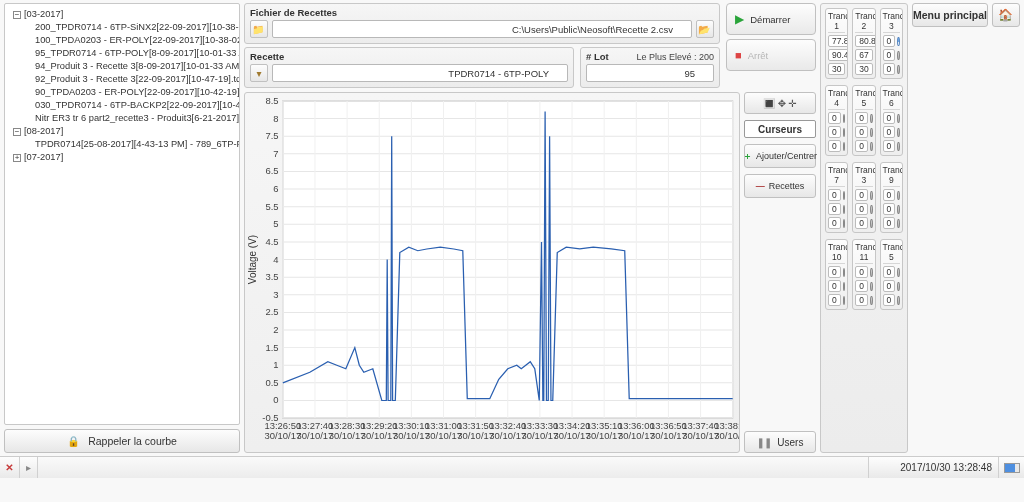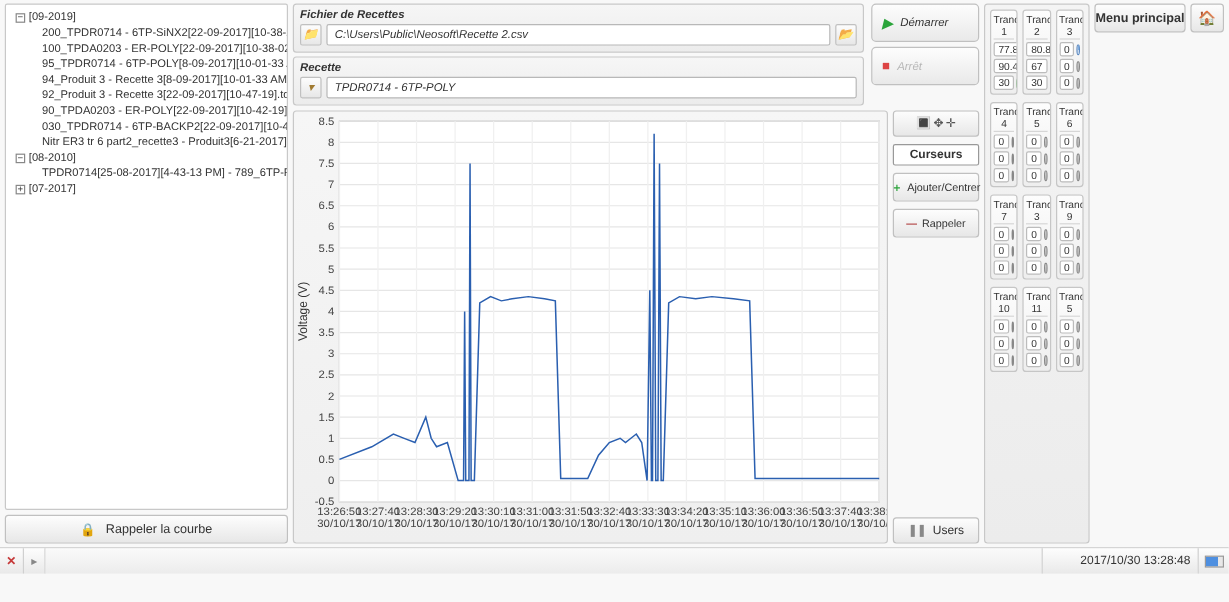--- a/index.html
+++ b/index.html
@@ -13,26 +13,26 @@
   .left-col { width: 244px; padding: 3px 4px 3px 4px; display: flex; flex-direction: column; gap: 4px; }
   .tree-panel { flex: 1; border: 1px solid #c8c8c8; border-radius: 2px; background: #fff; padding: 4px 4px; font-size: 9.3px; line-height: 13px; overflow: hidden; }
   .tree-folder { display: flex; align-items: center; gap: 3px; margin-left: 4px; }
   .tree-file   { margin-left: 26px; white-space: nowrap; }
   .sq { display: inline-block; width: 8px; height: 8px; border: 1px solid #888; background: #fff; font-size: 8px; line-height: 6px; text-align: center; }
   .btn-rappeler { height: 24px; border: 1px solid #c0c0c0; border-radius: 3px; background: linear-gradient(#fdfdfd,#e7e7e7); display: flex; align-items: center; justify-content: center; gap: 8px; font-size: 10.5px; }
   .btn-rappeler .lock { color: #5a7fb0; }
 
   
   .center-col { flex: 1; padding: 3px 4px 3px 0; display: flex; flex-direction: column; gap: 4px; }
-  .top-forms { display: flex; gap: 6px; font-style: italic; }
+  .top-forms { display: flex; gap: 6px; }
   .form-block { flex: 1; display: flex; flex-direction: column; gap: 3px; }
   .field-box { border: 1px solid #c8c8c8; border-radius: 3px; background: linear-gradient(#f6f6f6,#ececec); padding: 3px 5px 5px 5px; }
   .field-box .lbl { font-weight: 600; font-size: 9.5px; margin-bottom: 2px; }
   .field-row { display: flex; align-items: center; gap: 4px; }
-  .input-like { flex: 1; height: 18px; display: flex; align-items: center; padding: 0 6px; border: 1px solid #b8b8b8; border-radius: 2px; background: #fff; font-size: 9.5px; }
+  .input-like { flex: 1; height: 18px; display: flex; align-items: center; padding: 0 18px; border: 1px solid #b8b8b8; border-radius: 2px; background: #fff; font-size: 9.5px; justify-content: flex-end; }
   .input-short { width: 60px; }
   .tiny-icon { width: 18px; height: 18px; border: 1px solid #c0c0c0; border-radius: 2px; background: linear-gradient(#fdfdfd,#e7e7e7); display: flex; align-items: center; justify-content: center; font-size: 10px; color: #a07a30; }
   .two-col { display: flex; gap: 6px; }
   .two-col .field-box { flex: 1; }
   .lot-aux { font-size: 9px; color: #444; text-align: right; margin-bottom: 2px; }
 
   .side-btn-col { width: 90px; display: flex; flex-direction: column; gap: 4px; }
   .cmd-btn { height: 32px; border: 1px solid #c0c0c0; border-radius: 4px; background: linear-gradient(#fdfdfd,#e9e9e9); display: flex; align-items: center; gap: 6px; padding: 0 8px; font-size: 9.5px; }
   .cmd-btn.arret { color: #b7b7b7; }
   .glyph-start { color: #2aa43a; font-size: 12px; }
@@ -82,33 +82,33 @@
 </head>
 <body>
 
 <div class="app">
   <div class="main-row">
 
     <div class="left-col">
       <div class="tree-panel" id="tree-panel">
           <div class="tree-folder">
             <span class="sq">−</span>
-            <span>[09-2019]</span>
+            <span>[03-2017]</span>
           </div>
           <div class="tree-file">200_TPDR0714 - 6TP-SiNX2[22-09-2017][10-38-23].tdms</div>
           <div class="tree-file">100_TPDA0203 - ER-POLY[22-09-2017][10-38-02].tdms</div>
           <div class="tree-file">95_TPDR0714 - 6TP-POLY[8-09-2017][10-01-33 AM].tdms</div>
           <div class="tree-file">94_Produit 3 - Recette 3[8-09-2017][10-01-33 AM].tdms</div>
           <div class="tree-file">92_Produit 3 - Recette 3[22-09-2017][10-47-19].tdms</div>
           <div class="tree-file">90_TPDA0203 - ER-POLY[22-09-2017][10-42-19].tdms</div>
           <div class="tree-file">030_TPDR0714 - 6TP-BACKP2[22-09-2017][10-41-54].tdms</div>
           <div class="tree-file">Nitr ER3 tr 6 part2_recette3 - Produit3[6-21-2017][3-45-30 PM].tdms</div>
           <div class="tree-folder">
             <span class="sq">−</span>
-            <span>[08-2010]</span>
+            <span>[08-2017]</span>
           </div>
           <div class="tree-file">TPDR0714[25-08-2017][4-43-13 PM] - 789_6TP-POLY2.tdms</div>
           <div class="tree-folder">
             <span class="sq">+</span>
             <span>[07-2017]</span>
           </div>
         </div>
       <div class="btn-rappeler">
         <span class="lock">🔒</span>
         <span>Rappeler la courbe</span>
@@ -131,20 +131,29 @@
           </div>
           <div class="two-col">
             <div class="field-box">
               <div class="lbl">Recette</div>
               <div class="field-row">
                 <span class="tiny-icon">▾</span>
                 <div class="input-like">
                     <span>TPDR0714 - 6TP-POLY</span>
                   </div>
               </div>
+            </div>
+            <div class="field-box" style="max-width:140px">
+              <div style="display:flex;justify-content:space-between;align-items:flex-end">
+                <div class="lbl"># Lot</div>
+                <div class="lot-aux">Le Plus Elevé : 200</div>
+              </div>
+              <div class="input-like input-short" style="width:100%">
+                  <span>95</span>
+                </div>
             </div>
           </div>
         </div>
         <div class="side-btn-col">
           <div class="cmd-btn">
             <span class="glyph-start">▶</span>
             <span>Démarrer</span>
           </div>
           <div class="cmd-btn arret">
             <span class="glyph-stop">■</span>
@@ -250,21 +259,21 @@
             <span>✥</span>
             <span>✛</span>
           </div>
           <div class="curseurs-hdr">Curseurs</div>
           <div class="curseur-btn">
             <span class="plus">＋</span>
             <span>Ajouter/Centrer</span>
           </div>
           <div class="curseur-btn">
             <span class="minus">—</span>
-            <span>Rappeler</span>
+            <span>Recettes</span>
           </div>
           <div class="pause-btn">
             <span class="pause-glyph">❚❚</span>
             <span>Users</span>
           </div>
         </div>
       </div>
     </div>
 
     <div class="right-col">

